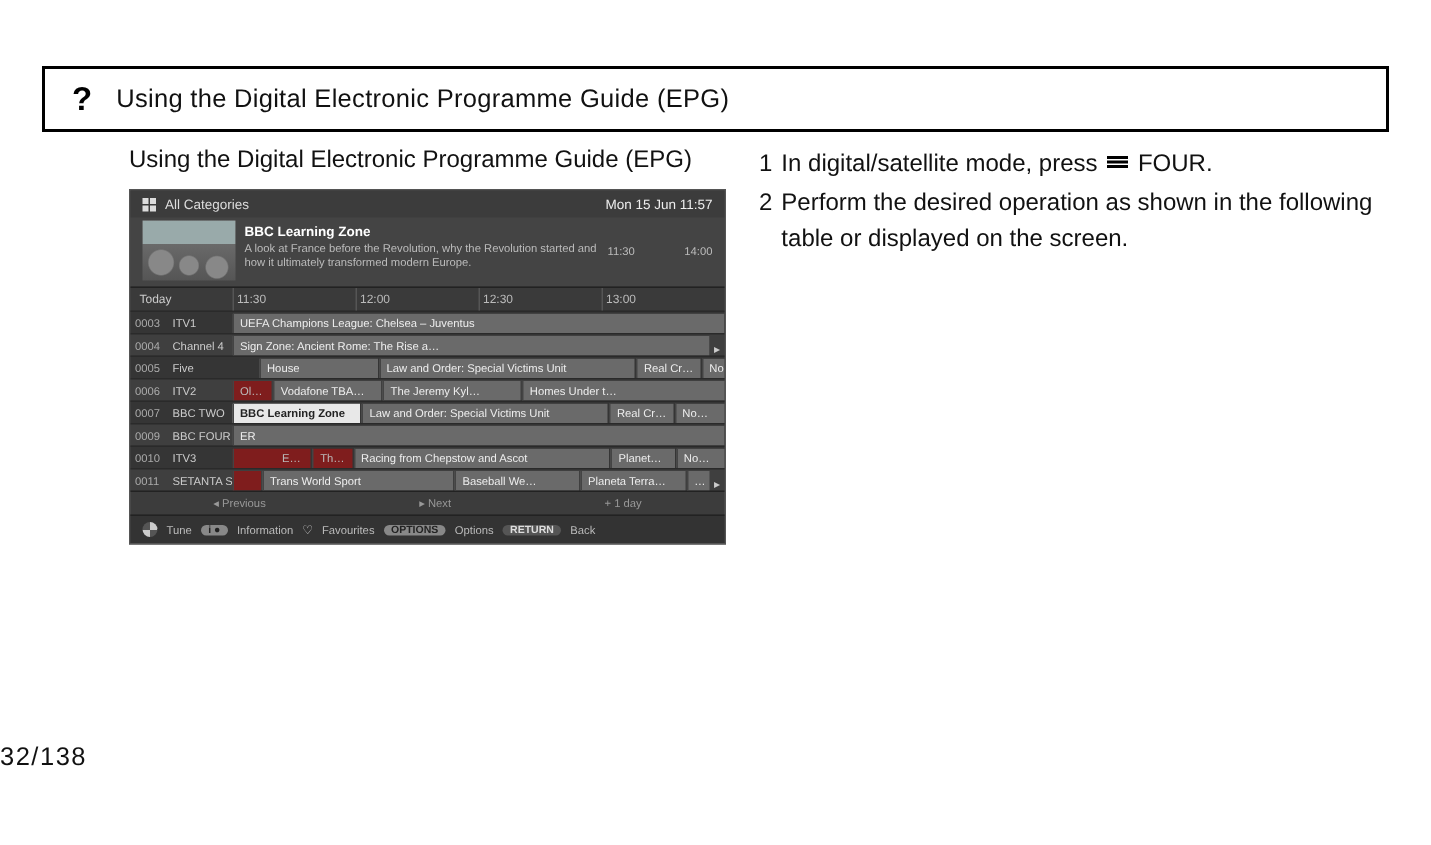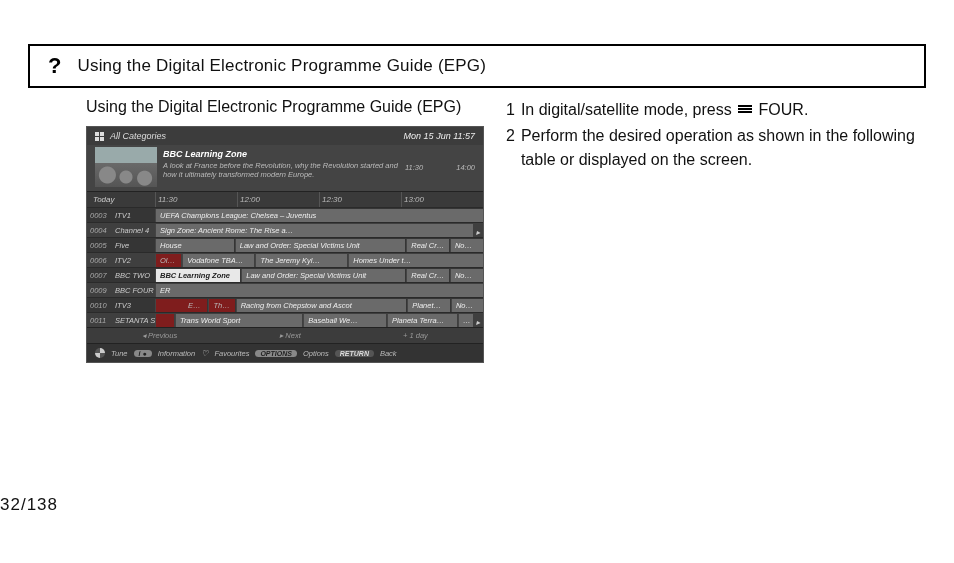--- a/index.html
+++ b/index.html
@@ -58,21 +58,20 @@
   }
   .guide-icon span { display:block; height:2px; background:#000; margin-bottom:1px; }
 
   
   .epg {
     width: 398px;
     background: #3c3c3c;
     color: #eee;
     font-size: 8px;
     border: 1px solid #555;
-    font-style: italic;
   }
   .epg-header {
     display: flex; align-items: center; justify-content: space-between;
     padding: 4px 8px; background: #3c3c3c;
     font-size: 9px; font-weight: 500;
   }
   .epg-header-left { display:flex; align-items:center; gap:6px; color:#ddd; }
   .grid-icon {
     width: 9px; height: 9px; display:inline-block;
     background: linear-gradient(#ddd,#ddd) 0 0/4px 4px no-repeat,
@@ -206,21 +205,21 @@
             <div class="chan-name">Channel 4</div>
             <div class="prog-area">
               <div class="prog" style="flex: 0 0 100%;">Sign Zone: Ancient Rome: The Rise a…</div>
             </div>
             <div class="arrow-cell">▸</div>
           </div>
           <div class="chan-row">
             <div class="chan-num">0005</div>
             <div class="chan-name">Five</div>
             <div class="prog-area">
-              <div class="prog" style="flex: 0 0 24%;">House</div>
+              <div class="prog" style="flex: 0 0 24%; margin-left: 18px;">House</div>
               <div class="prog" style="flex: 0 0 52%;">Law and Order: Special Victims Unit</div>
               <div class="prog" style="flex: 0 0 13%;">Real Cr…</div>
               <div class="prog" style="flex: 0 0 11%;">No…</div>
             </div>
           </div>
           <div class="chan-row alt">
             <div class="chan-num">0006</div>
             <div class="chan-name">ITV2</div>
             <div class="prog-area">
               <div class="prog dark" style="flex: 0 0 8%;">Ol…</div>

